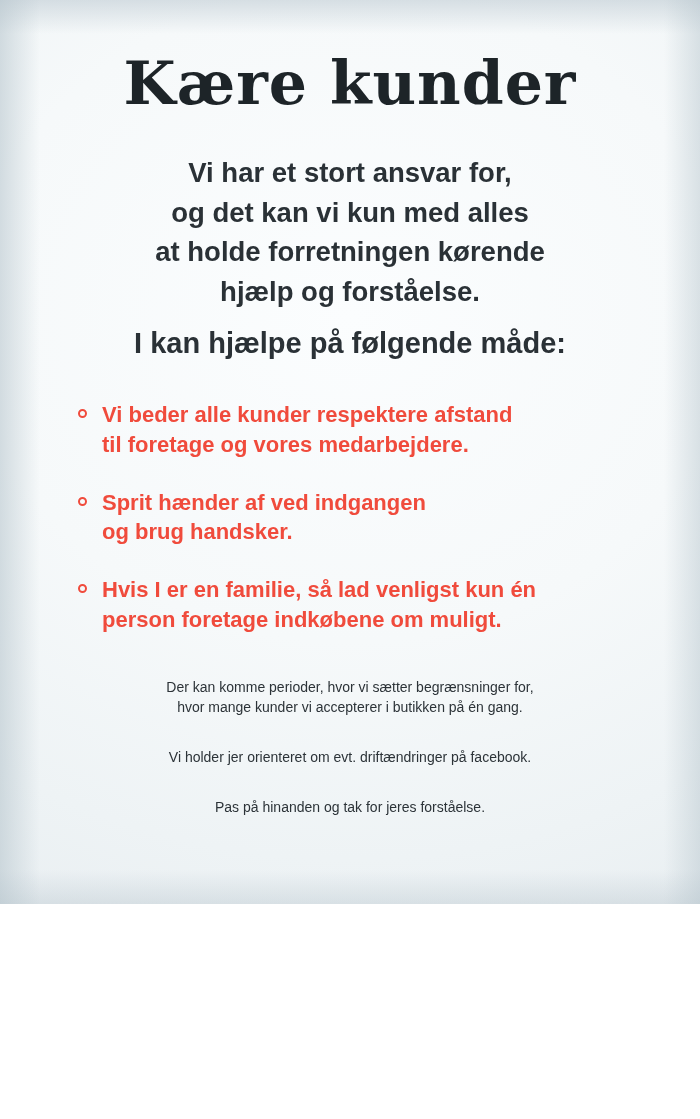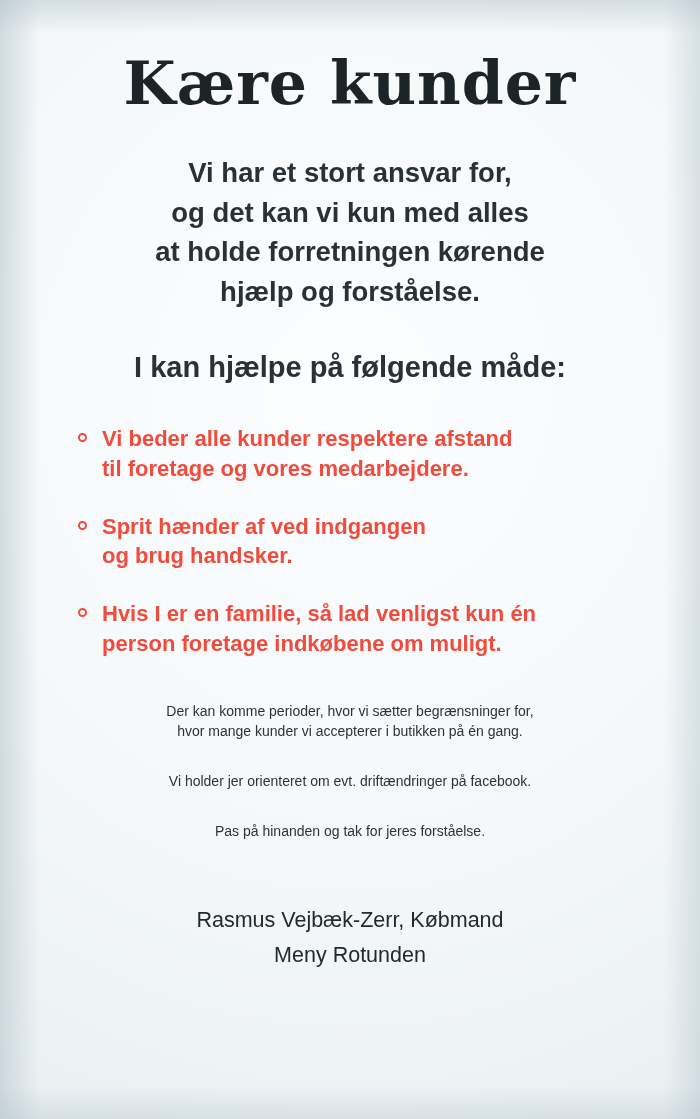--- a/index.html
+++ b/index.html
@@ -10,21 +10,21 @@
     width: 700px;
     height: 1119px;
     overflow: hidden;
     background: #ffffff;
     font-family: "Liberation Sans", sans-serif;
   }
 
   .poster {
     position: relative;
     width: 700px;
-    height: 1119px;
+    height: 904px;
     box-sizing: border-box;
     
     background:
       radial-gradient(ellipse 120% 80% at 50% 35%, #fbfdfe 0%, #f6f9fa 45%, #eef3f5 75%, #e7edf0 100%);
   }
 
   
   .vignette {
     position: absolute;
     inset: 0;
@@ -58,21 +58,21 @@
     margin: 38px auto 8px;
     font-size: 27.5px;
     font-weight: 700;
     line-height: 1.44;
     color: #2a3136;
     max-width: 540px;
   }
   .intro div { white-space: nowrap; }
 
   .lead {
-    margin: 40px auto 0;
+    margin: 16px auto 0;
     font-size: 29px;
     font-weight: 700;
     color: #2a3136;
   }
 
   .bullets {
     margin: 40px auto 0;
     max-width: 600px;
     text-align: left;
     padding-left: 52px;
@@ -175,19 +175,15 @@
         <span>hvor mange kunder vi accepterer i butikken på én gang.</span>
       </div>
       <div class="note">
         <span>Vi holder jer orienteret om evt. driftændringer på facebook.</span>
       </div>
       <div class="note">
         <span>Pas på hinanden og tak for jeres forståelse.</span>
       </div>
     </div>
 
-    <div class="signature">
-      <div>Rasmus Vejbæk-Zerr, Købmand</div>
-      <div>Meny Rotunden</div>
-    </div>
 
   </div>
 </div>
 
 </body></html>

